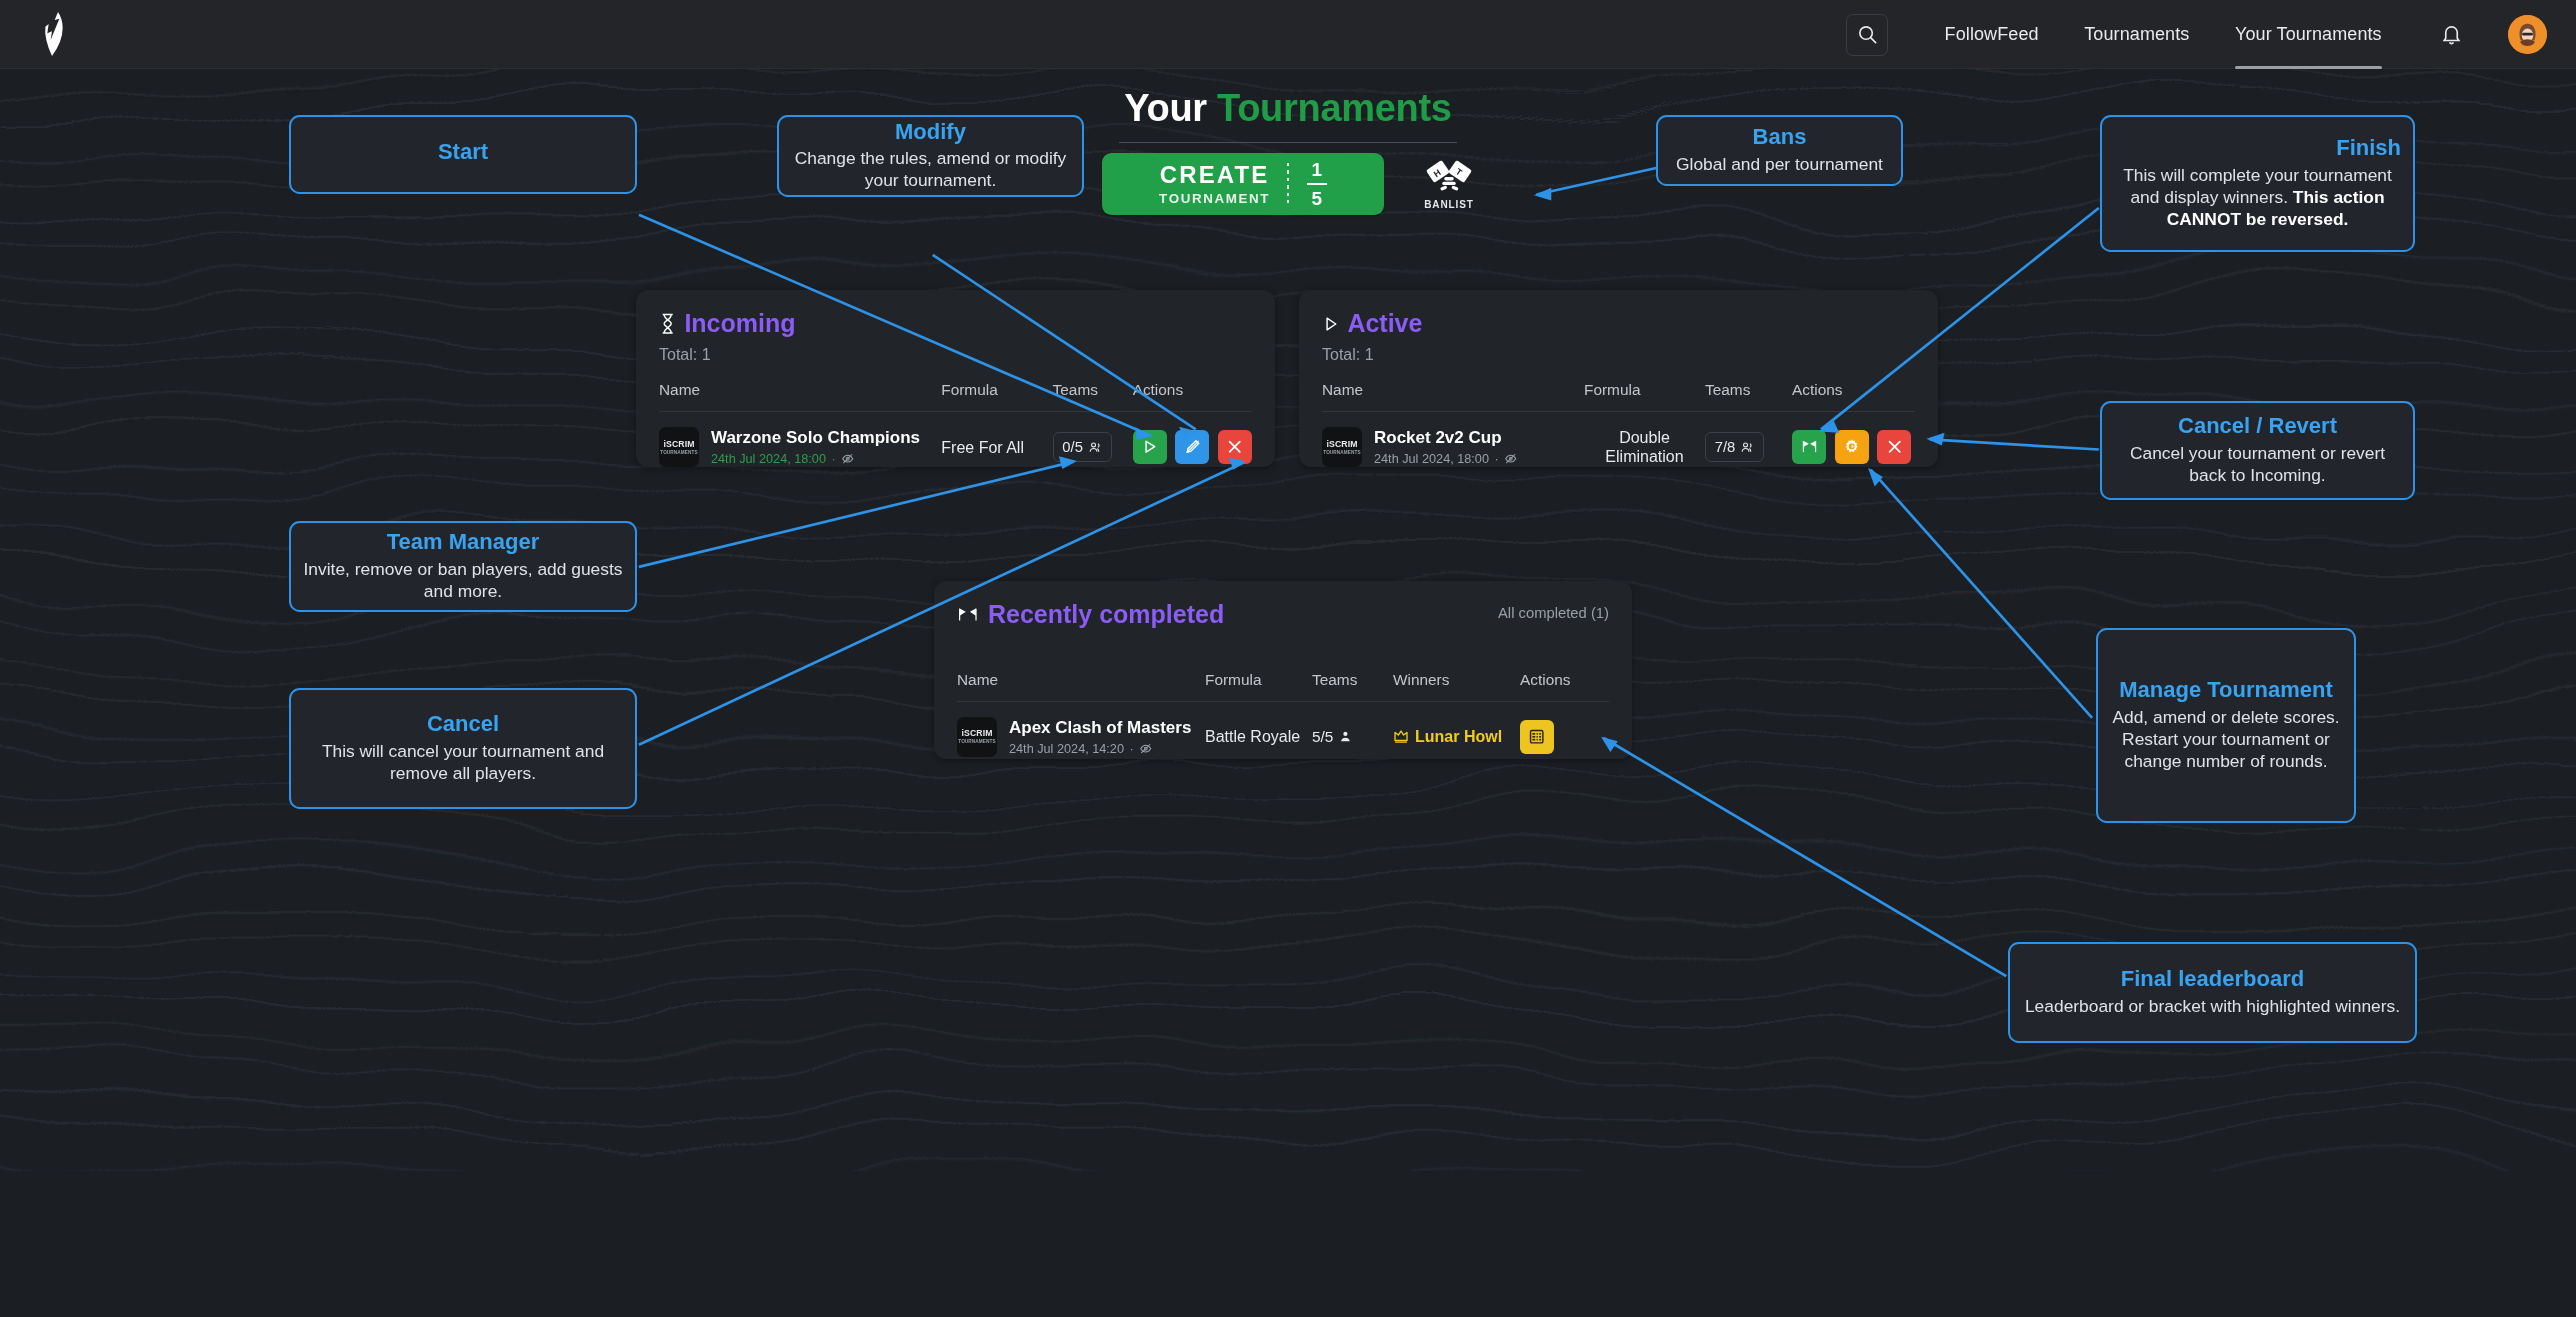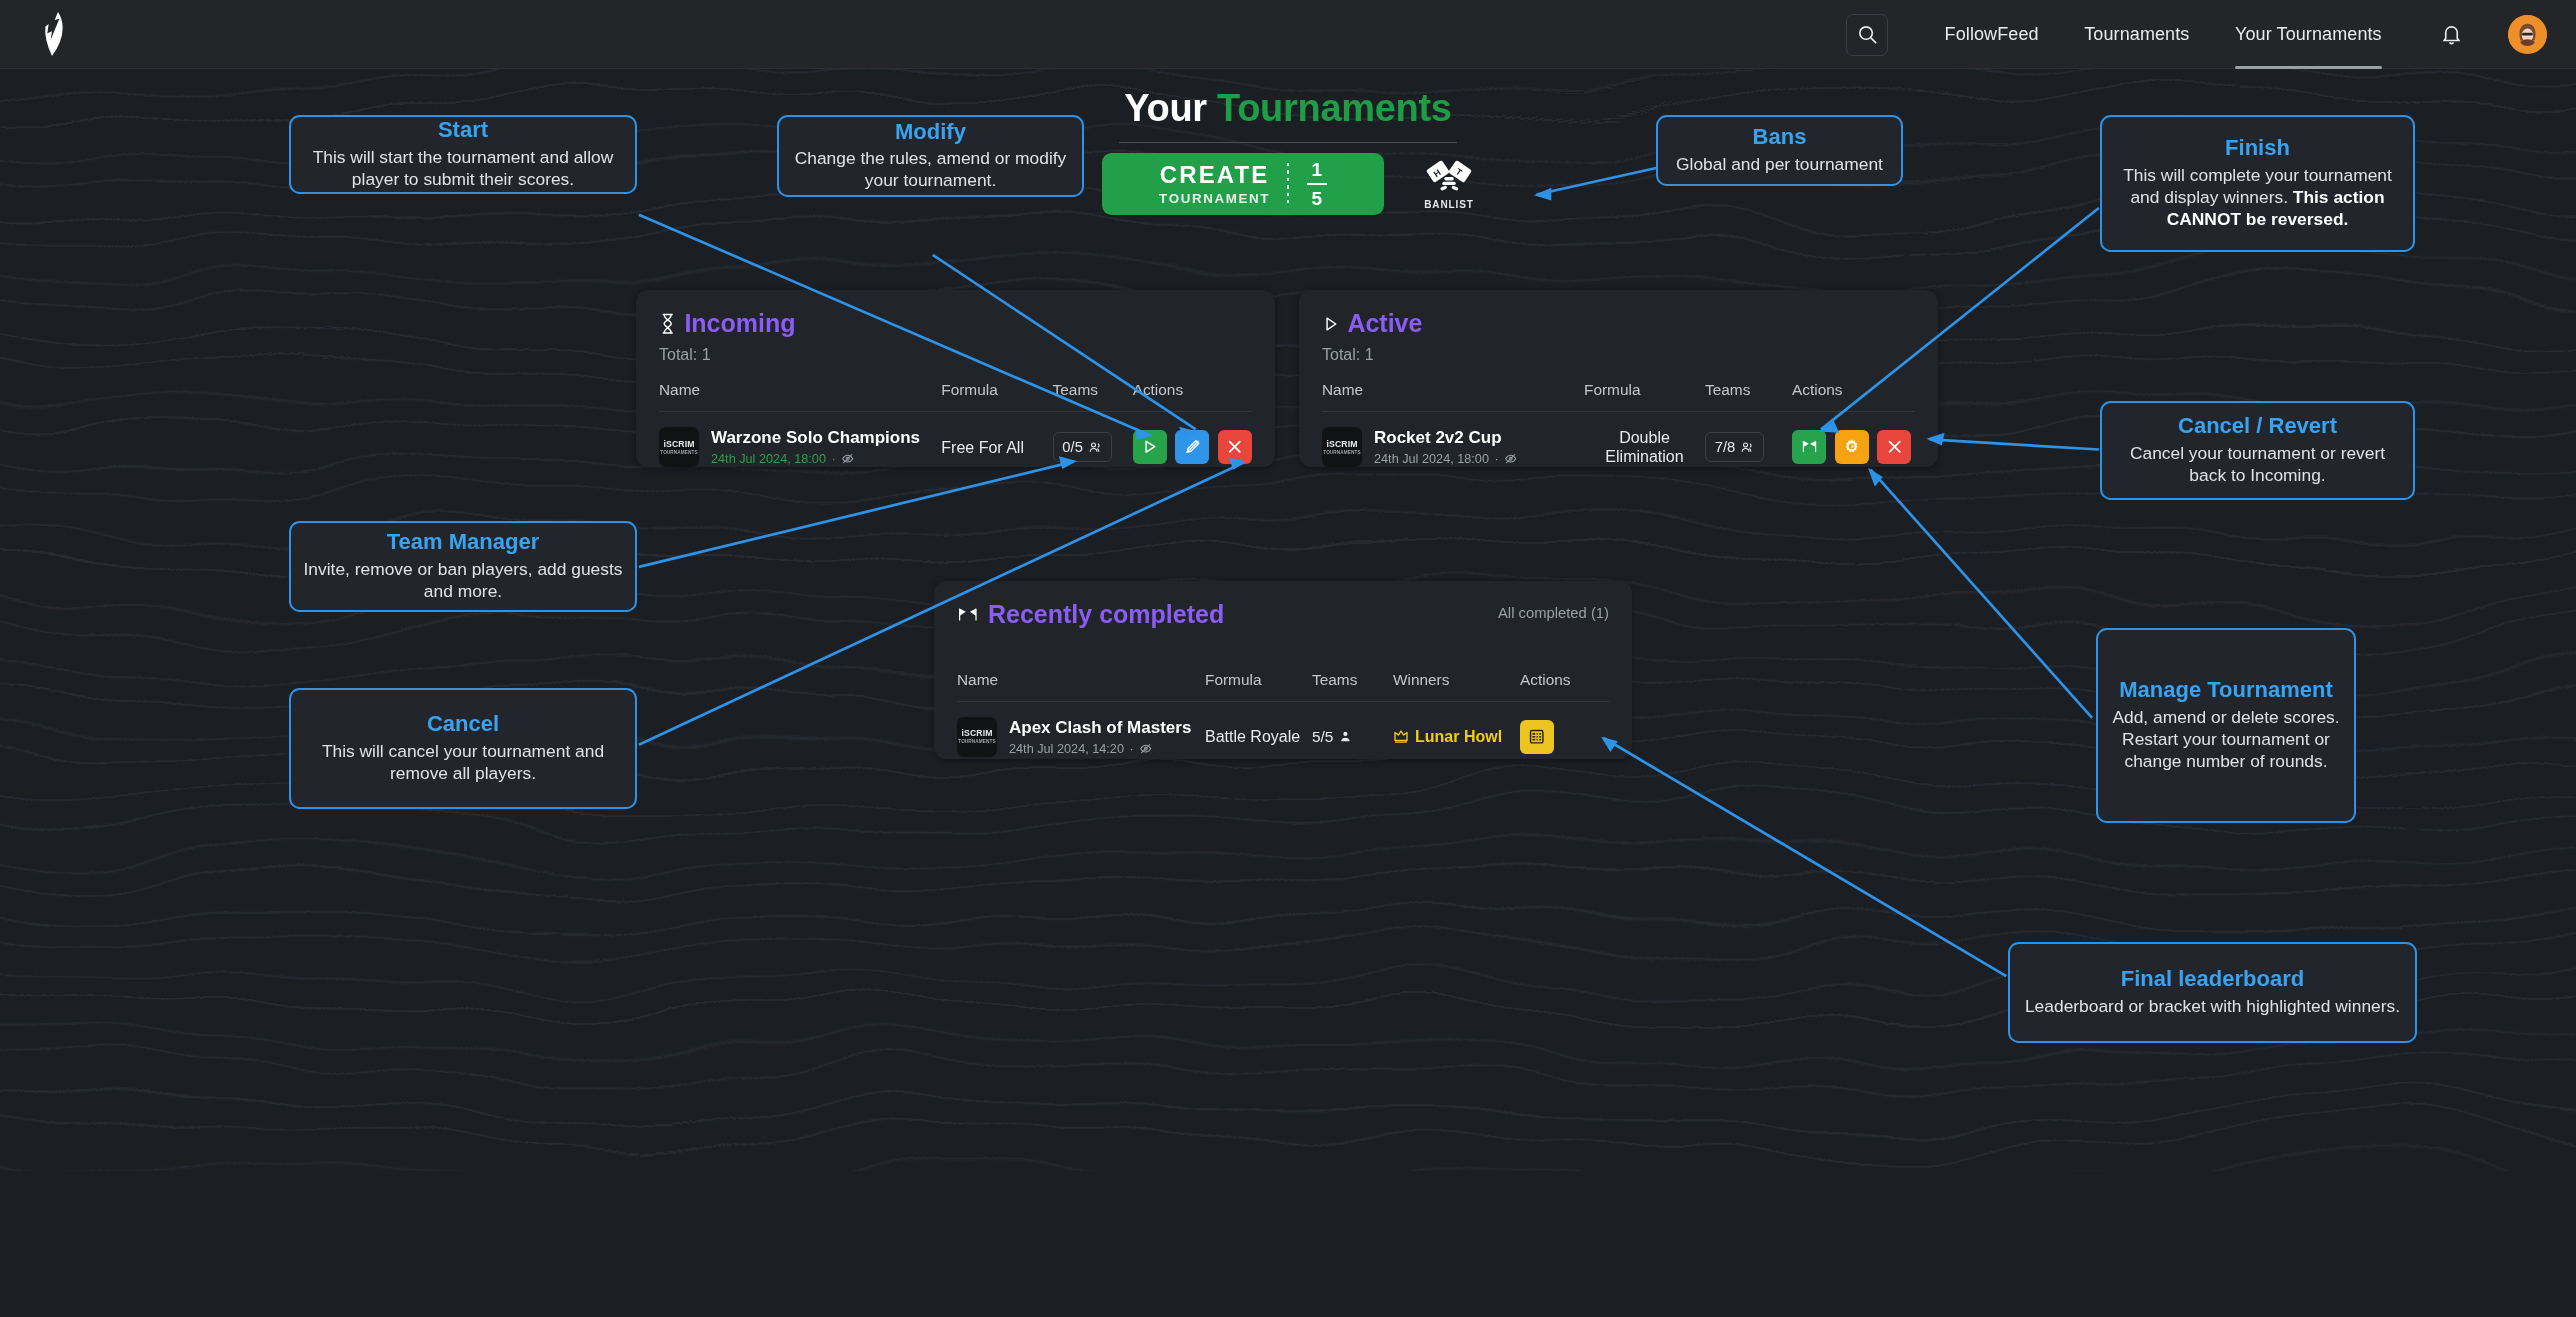--- a/index.html
+++ b/index.html
@@ -531,34 +531,33 @@
       <path d="M3118 1070 L2788 700"></path>
       <polygon points="2784,697 2806,711 2794,725" fill="#2d93e8" stroke="none"></polygon>
 
       <path d="M2990 1455 L2390 1100"></path>
       <polygon points="2386,1098 2411,1105 2400,1121" fill="#2d93e8" stroke="none"></polygon>
     </g>
   </svg>
 
   <div class="callout" style="left:289px; top:115px; width:348px; height:79px;">
     <h3>Start</h3>
-    <p>This will start the tournament and allow player to submit their scores.</p>
   </div>
 
   <div class="callout" style="left:777px; top:115px; width:307px; height:82px;">
     <h3>Modify</h3>
     <p>Change the rules, amend or modify your tournament.</p>
   </div>
 
   <div class="callout" style="left:1656px; top:115px; width:247px; height:71px;">
     <h3>Bans</h3>
     <p>Global and per tournament</p>
   </div>
 
-  <div class="callout" style="left:2100px; top:115px; width:315px; height:137px;">
+  <div class="callout" style="left:2100px; top:115px; width:315px; height:137px;align-items:flex-end;">
     <h3>Finish</h3>
     <p><span>This will complete your tournament and display winners. </span><b>This action CANNOT be reversed.</b></p>
   </div>
 
   <div class="callout" style="left:2100px; top:401px; width:315px; height:99px;">
     <h3>Cancel / Revert</h3>
     <p>Cancel your tournament or revert back to Incoming.</p>
   </div>
 
   <div class="callout" style="left:289px; top:521px; width:348px; height:91px;">

